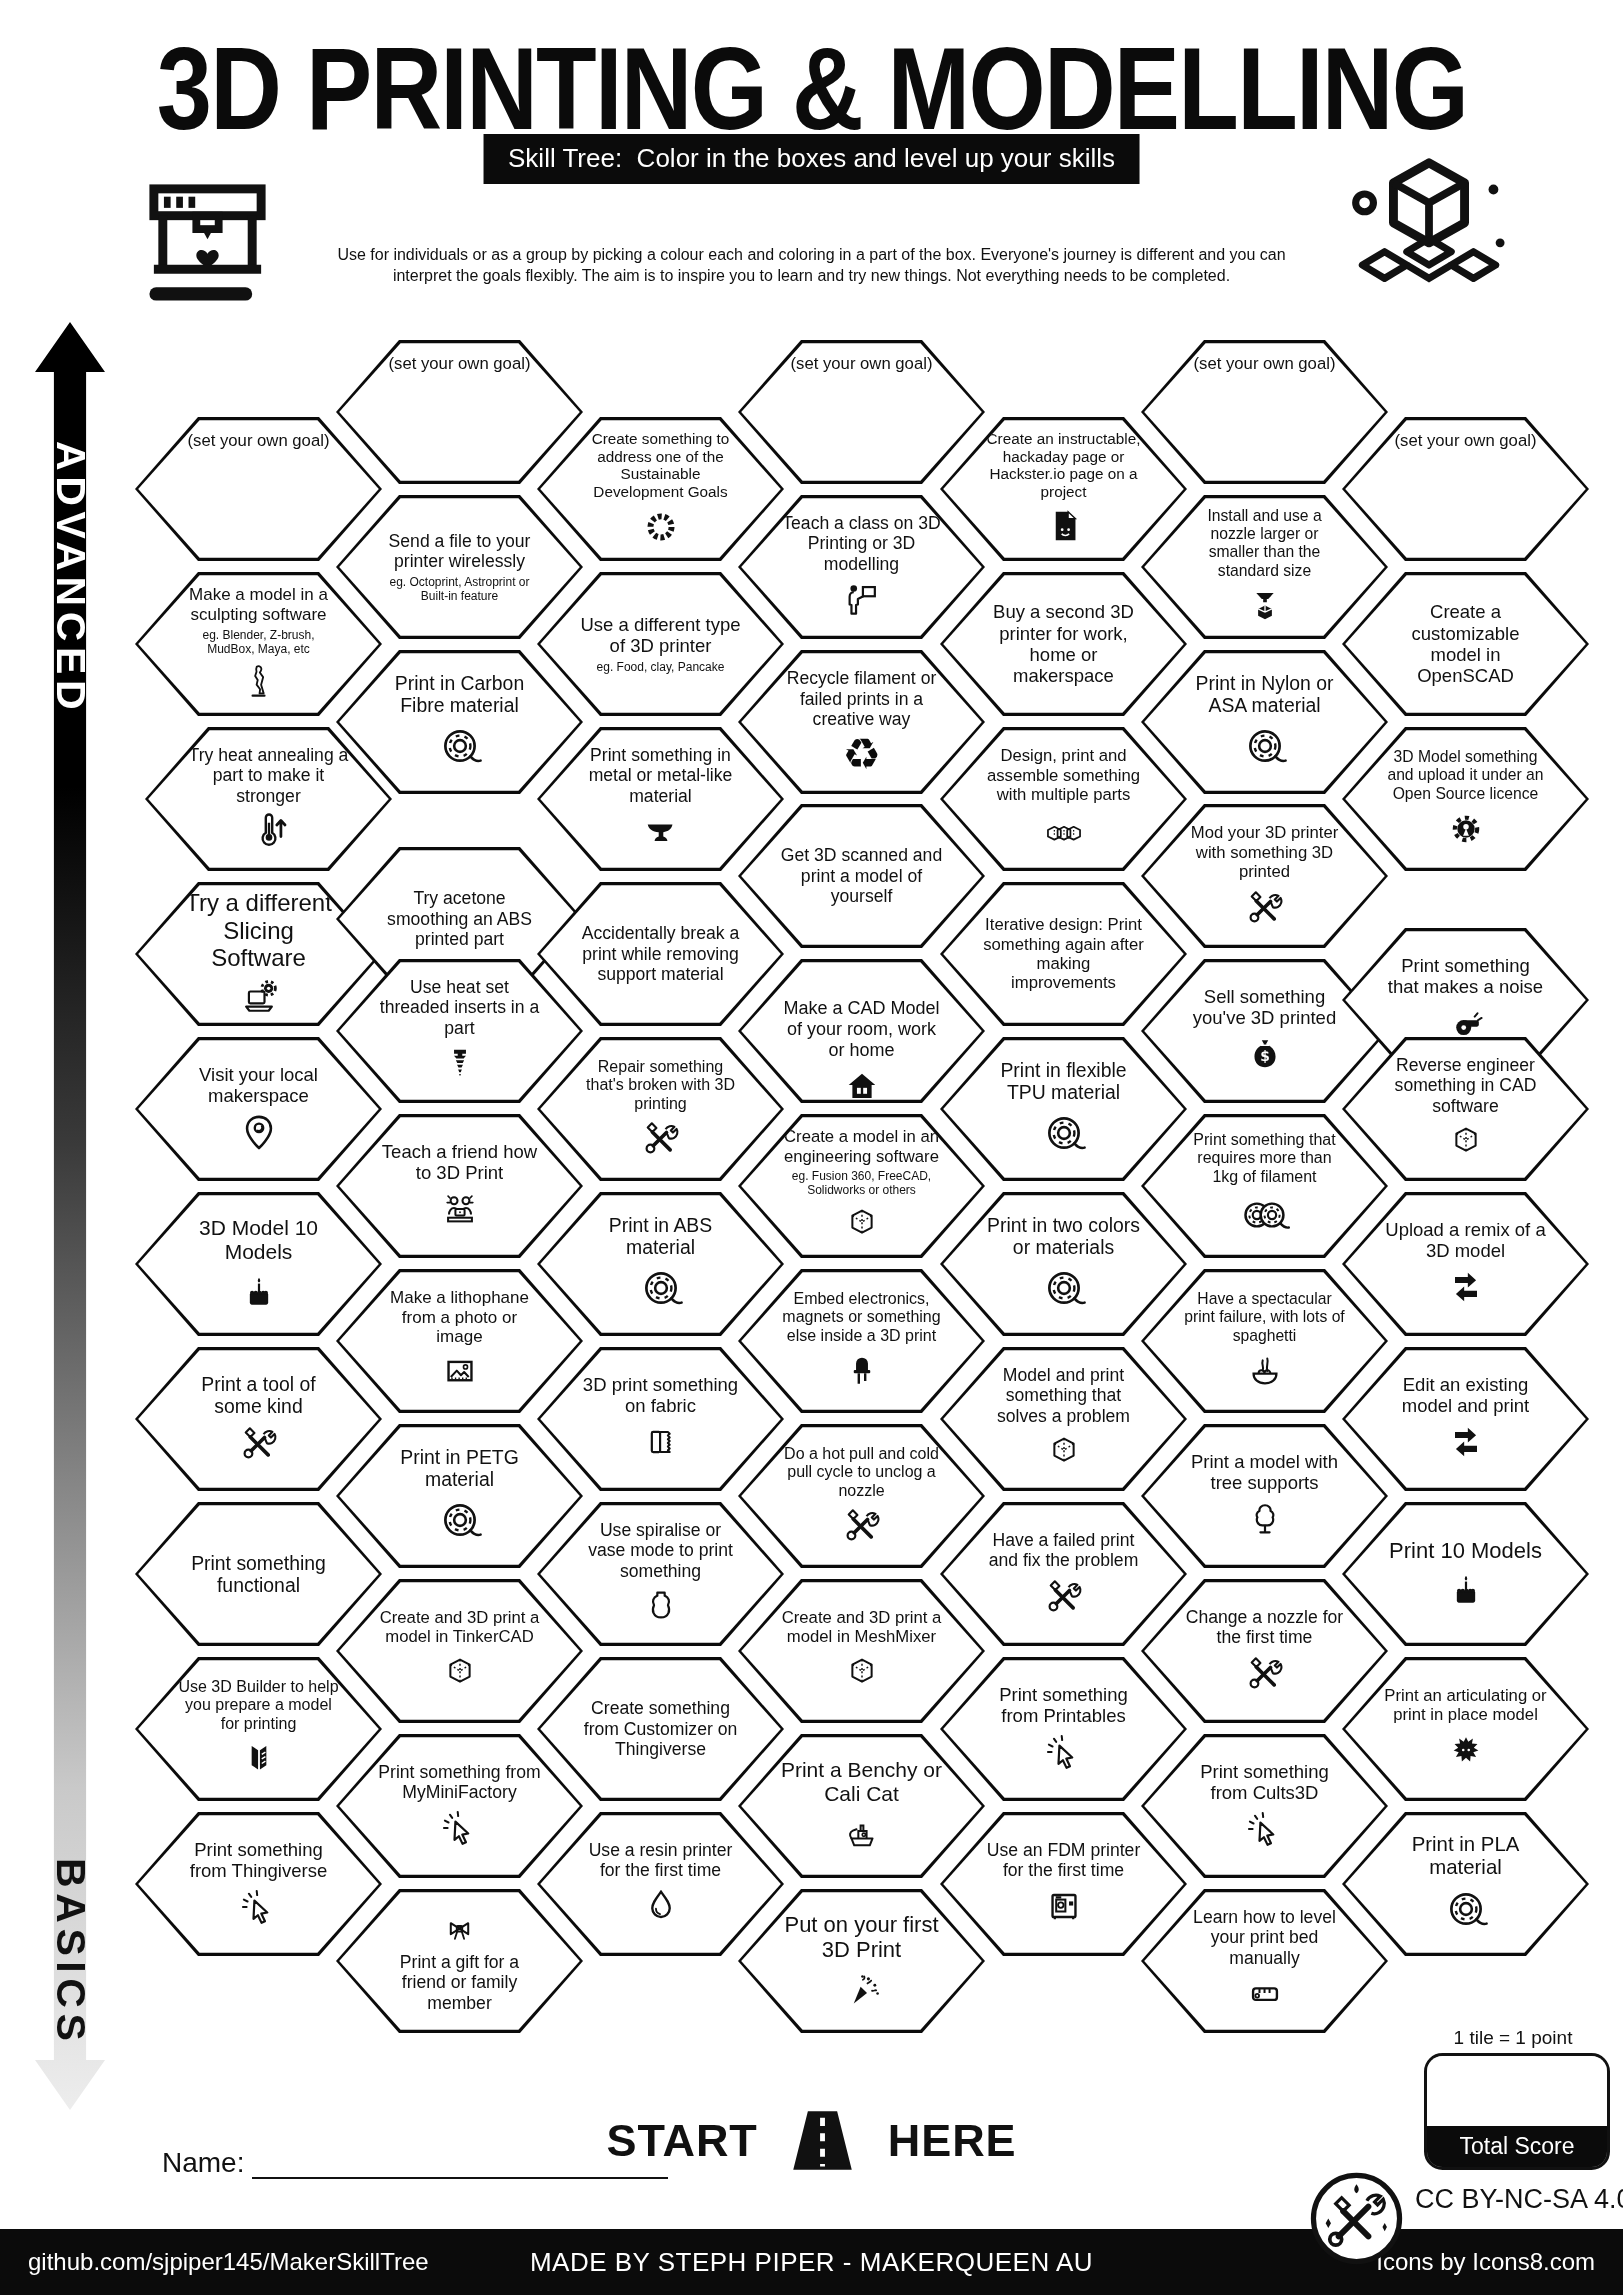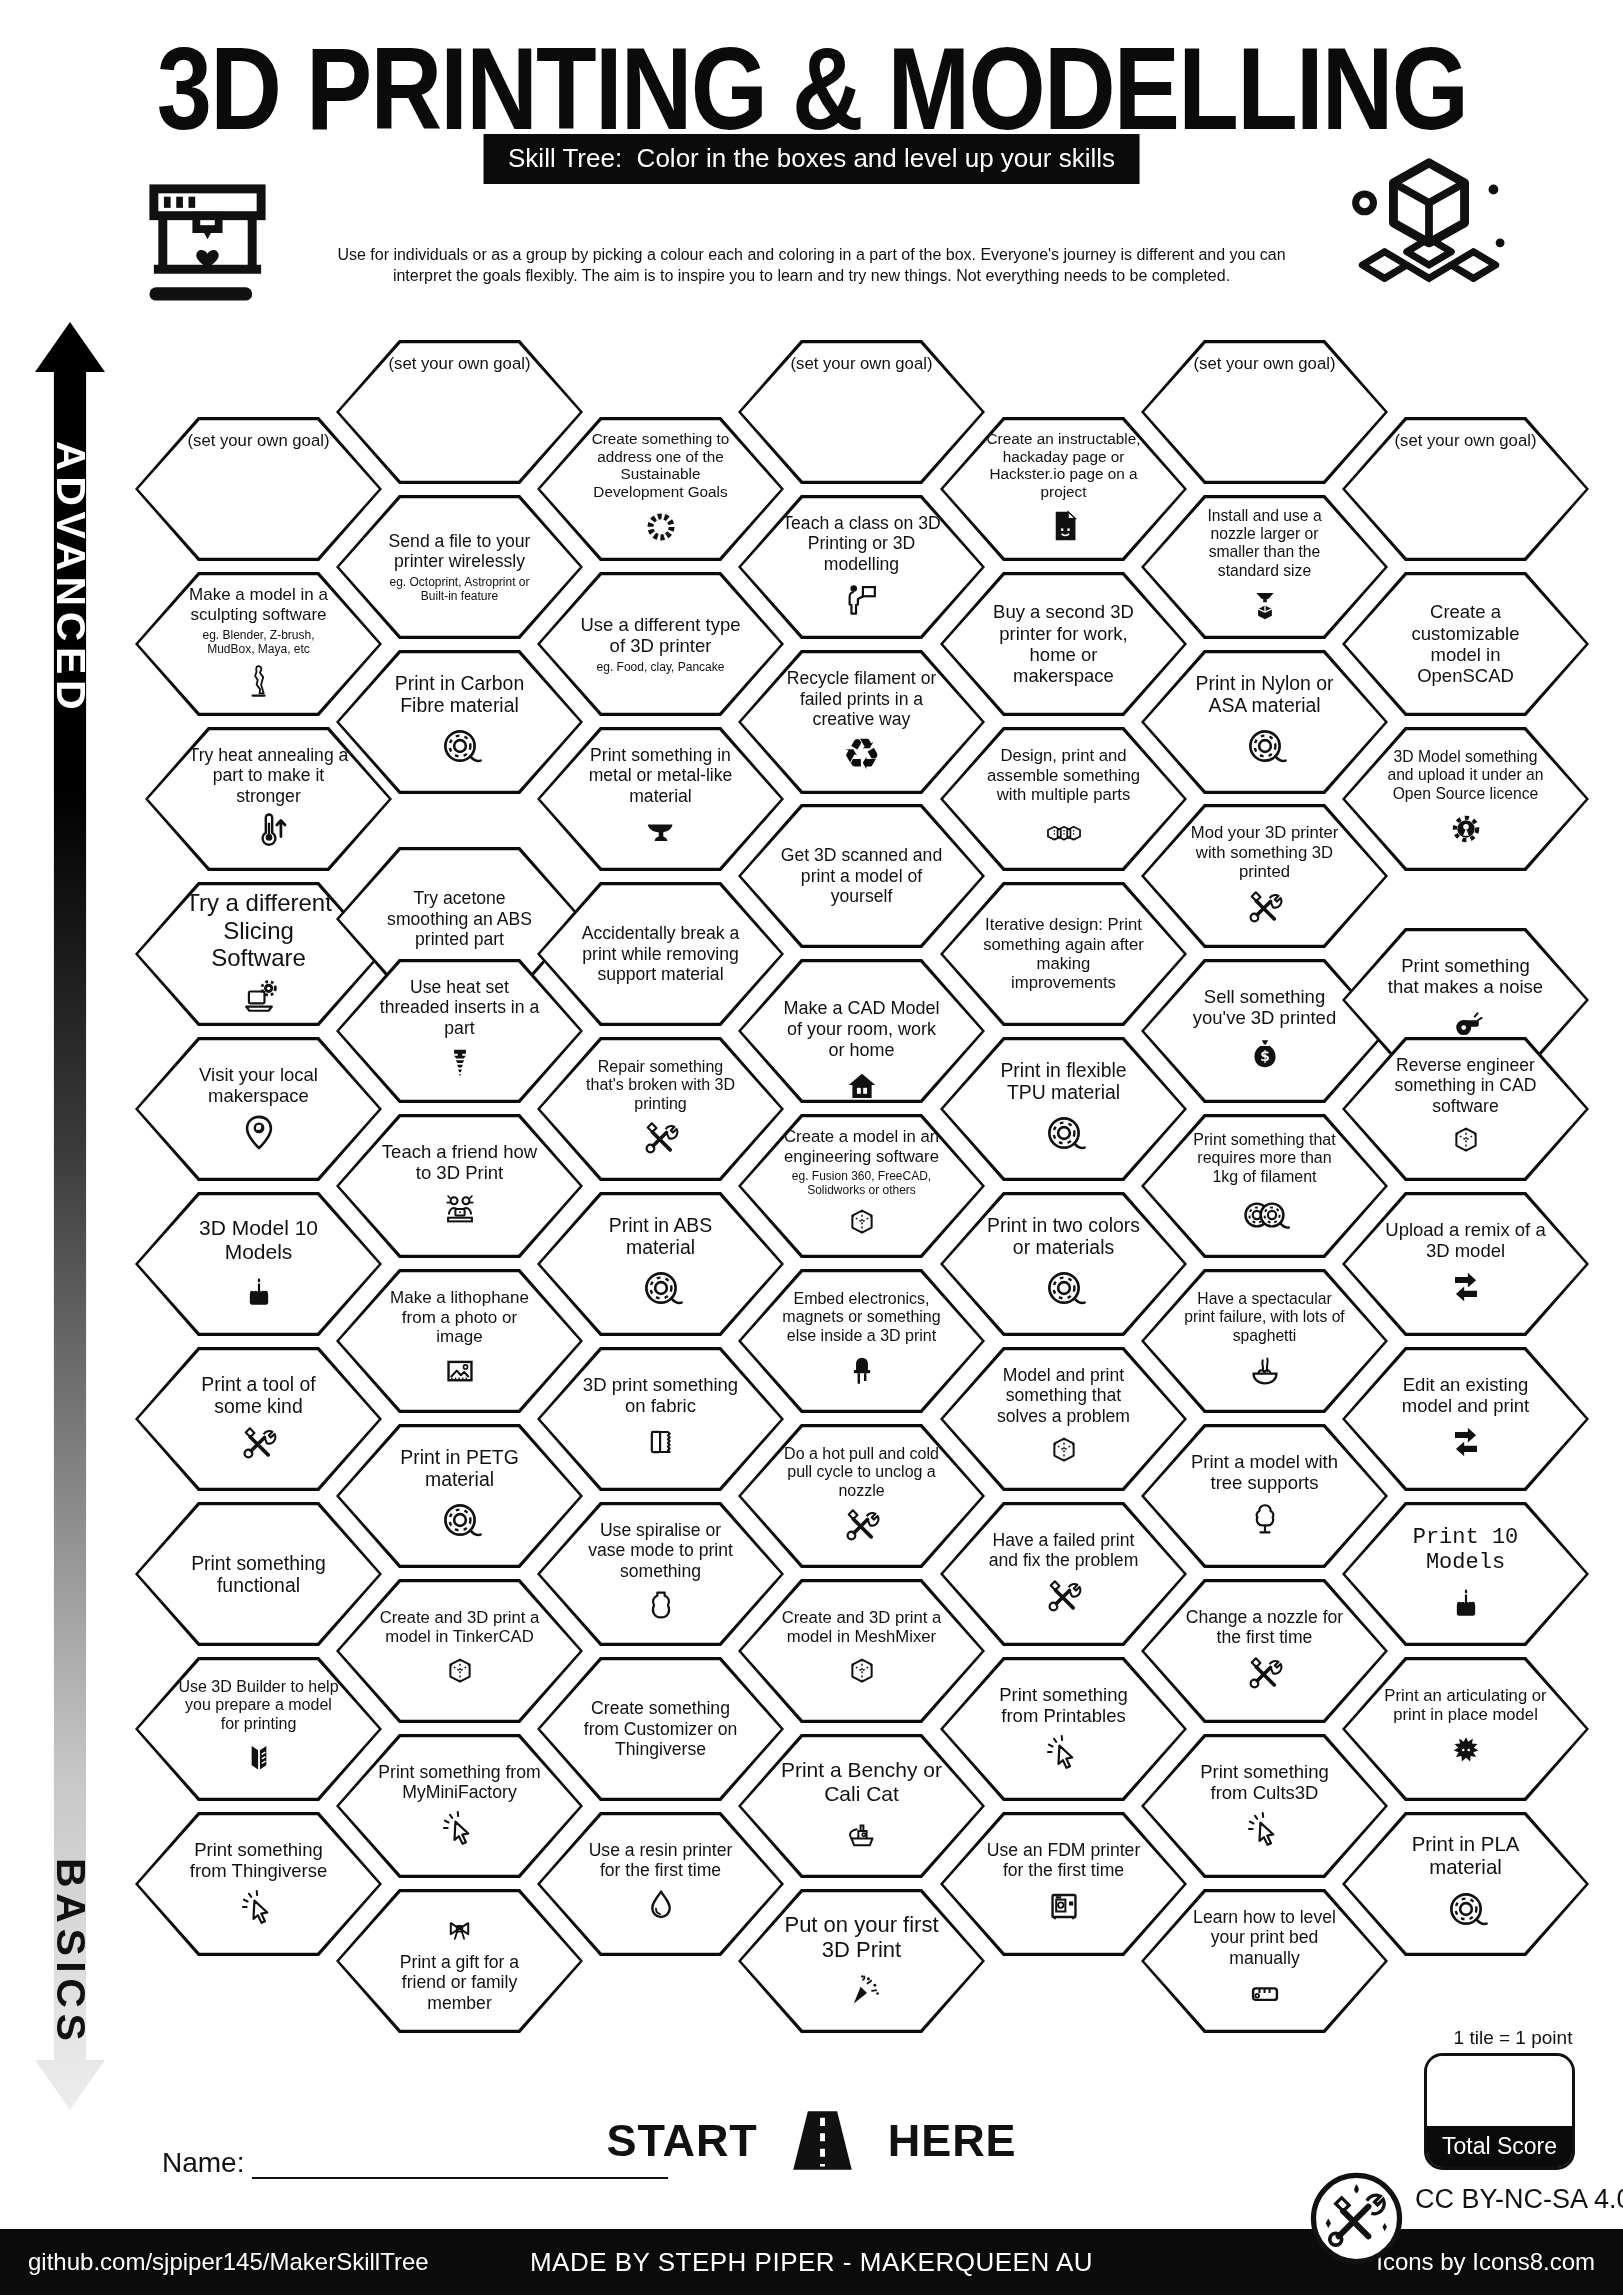--- a/index.html
+++ b/index.html
@@ -37,21 +37,21 @@
   .i-spool,.i-spool2{width:52px;height:52px;}
   .i-bow{width:53px;height:44px;margin-bottom:-4.6px;}
   .glyph-icon{font-size:43px;line-height:1;font-family:"DejaVu Sans",sans-serif;color:#0b0b0b;}
   
   .start-row{position:absolute;top:2108px;left:50%;transform:translateX(-50%);
              display:flex;align-items:center;gap:17.6px;font-size:45px;font-weight:800;letter-spacing:0.9px;}
   .name-row{position:absolute;top:2147px;left:162px;display:flex;align-items:flex-end;gap:7.4px;}
   .name-label{font-size:28px;}
   .name-line{width:416px;border-bottom:2.3px solid #111;height:28px;}
   .tile-note{position:absolute;top:2027px;left:1424px;width:178px;text-align:center;font-size:19px;}
-  .score-box{position:absolute;top:2053px;left:1424px;width:151px;height:117px;border:3.2px solid #111;
+  .score-box{position:absolute;top:2053px;left:1424px;width:186px;height:117px;border:3.2px solid #111;
              border-radius:18.5px;overflow:hidden;display:flex;flex-direction:column;background:#a3a3a3;box-sizing:border-box;}
   .score-space{flex:1;background:#fff;}
   .score-label{background:#0b0b0b;color:#fff;height:41px;display:flex;align-items:center;justify-content:center;font-size:23px;}
   .cc-logo{position:absolute;left:1309px;top:2171px;width:95px;height:95px;z-index:5;}
   .license{position:absolute;left:1415px;top:2184px;font-size:27px;white-space:nowrap;}
   .footer{position:absolute;left:0;right:0;bottom:0;height:66px;background:#0b0b0b;color:#fff;
           display:flex;align-items:center;padding:0 28px;box-sizing:border-box;font-size:24px;}
   .f-center{position:absolute;left:50%;transform:translateX(-50%);font-size:26px;letter-spacing:0.5px;}
   .f-right{margin-left:auto;}
   .defs-hidden{position:absolute;width:0;height:0;overflow:hidden;}
@@ -812,21 +812,21 @@
         </div>
       </div>
       <div class="hex" style="left: 1342px; top: 1347px;">
         <div class="hex-in">
           <div class="hex-text" style="font-size: 18.5px;">Edit an existing model and print</div>
           <svg class="icon i-remix" viewBox="0 0 48 48">
             <use href="#i-remix"></use>
           </svg>
         </div>
       </div>
-      <div class="hex" style="left: 1342px; top: 1502px; font-family: Liberation Mono, monospace;">
+      <div class="hex" style="left: 1342px; top: 1502px;">
         <div class="hex-in">
           <div class="hex-text" style="font-size: 22px;">Print 10 Models</div>
           <svg class="icon i-cake" viewBox="0 0 48 48">
             <use href="#i-cake"></use>
           </svg>
         </div>
       </div>
       <div class="hex" style="left: 1342px; top: 1657px;">
         <div class="hex-in">
           <div class="hex-text" style="font-size: 16.7px;">Print an articulating or print in place model</div>

